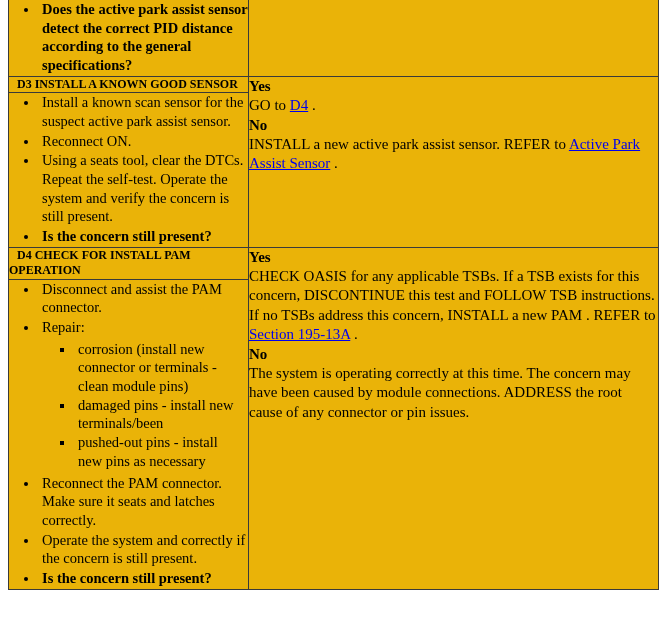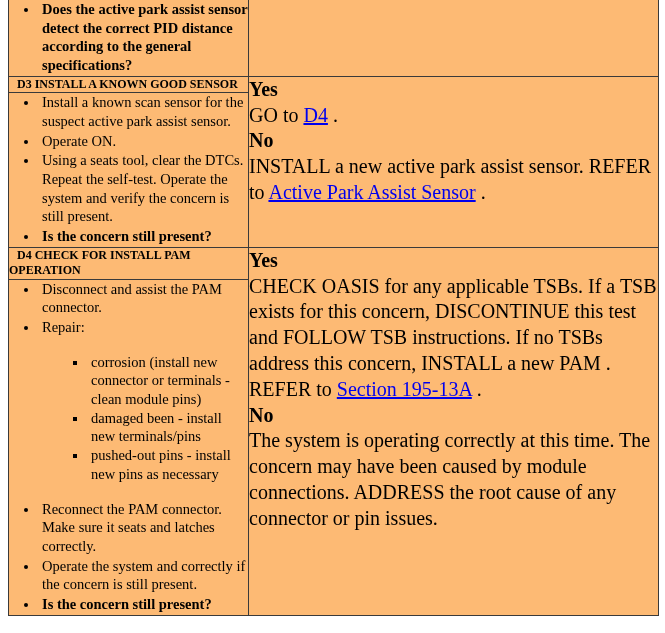--- a/index.html
+++ b/index.html
@@ -29,21 +29,21 @@
     width: 650px;
     margin-left: 8px;
     margin-top: -1px;
     border: 1px solid #3a3a3a;
   }
 
   table.ptable td {
     border: 1px solid #3a3a3a;
     vertical-align: top;
     padding: 0;
-    background: #fdba74;
+    background: #eab308;
   }
 
   col.c-left  { width: 240px; }
   col.c-right { width: 410px; }
 
   
   .step-head {
     font-weight: bold;
     font-size: 12px;
     line-height: 1.28;
@@ -63,35 +63,35 @@
   ul.lvl1 > li {
     font-size: 14.5px;
     line-height: 1.29;
     margin: 0 0 1px 0;
     padding-left: 3px;
   }
   ul.lvl1 > li.bold {
     font-weight: bold;
   }
   ul.lvl2 {
-    margin: 16px;
+    margin: 3px;
     padding: 0 0 0 30px;
     list-style-type: square;
   }
   ul.lvl2 > li {
     font-size: 14.5px;
     line-height: 1.29;
     margin: 0;
     padding-left: 3px;
   }
 
   
   .results {
     padding: 5px 6px 6px 6px;
-    font-size: 20px;
+    font-size: 15px;
     line-height: 1.29;
   }
   .res-label {
     font-weight: bold;
     display: block;
   }
   .res-body {
     display: block;
   }
   .res-block + .res-block {
@@ -148,21 +148,21 @@
             <span class="res-label">No</span>
             <span class="res-body"><span>INSTALL a new active park assist sensor. REFER to </span><a class="xref" href="#">Active Park Assist Sensor</a><span> .</span></span>
           </div>
 
         </td>
       </tr>
       <tr>
         <td class="actions">
           <ul class="lvl1">
             <li>Install a known scan sensor for the suspect active park assist sensor.</li>
-            <li>Operate ON.</li>
+            <li>Reconnect ON.</li>
             <li>Using a seats tool, clear the DTCs. Repeat the self-test. Operate the system and verify the concern is still present.</li>
             <li class="bold">Is the concern still present?</li>
           </ul>
         </td>
       </tr>
     </tbody>
   </table>
 
   <table class="ptable">
     <colgroup>
@@ -186,21 +186,21 @@
 
         </td>
       </tr>
       <tr>
         <td class="actions">
           <ul class="lvl1">
             <li>Disconnect and assist the PAM connector.</li>
             <li><span>Repair:</span>
               <ul class="lvl2">
                 <li>corrosion (install new connector or terminals - clean module pins)</li>
-                <li>damaged been - install new terminals/pins</li>
+                <li>damaged pins - install new terminals/been</li>
                 <li>pushed-out pins - install new pins as necessary</li>
               </ul>
             </li>
             <li>Reconnect the PAM connector. Make sure it seats and latches correctly.</li>
             <li>Operate the system and correctly if the concern is still present.</li>
             <li class="bold">Is the concern still present?</li>
           </ul>
         </td>
       </tr>
     </tbody>

